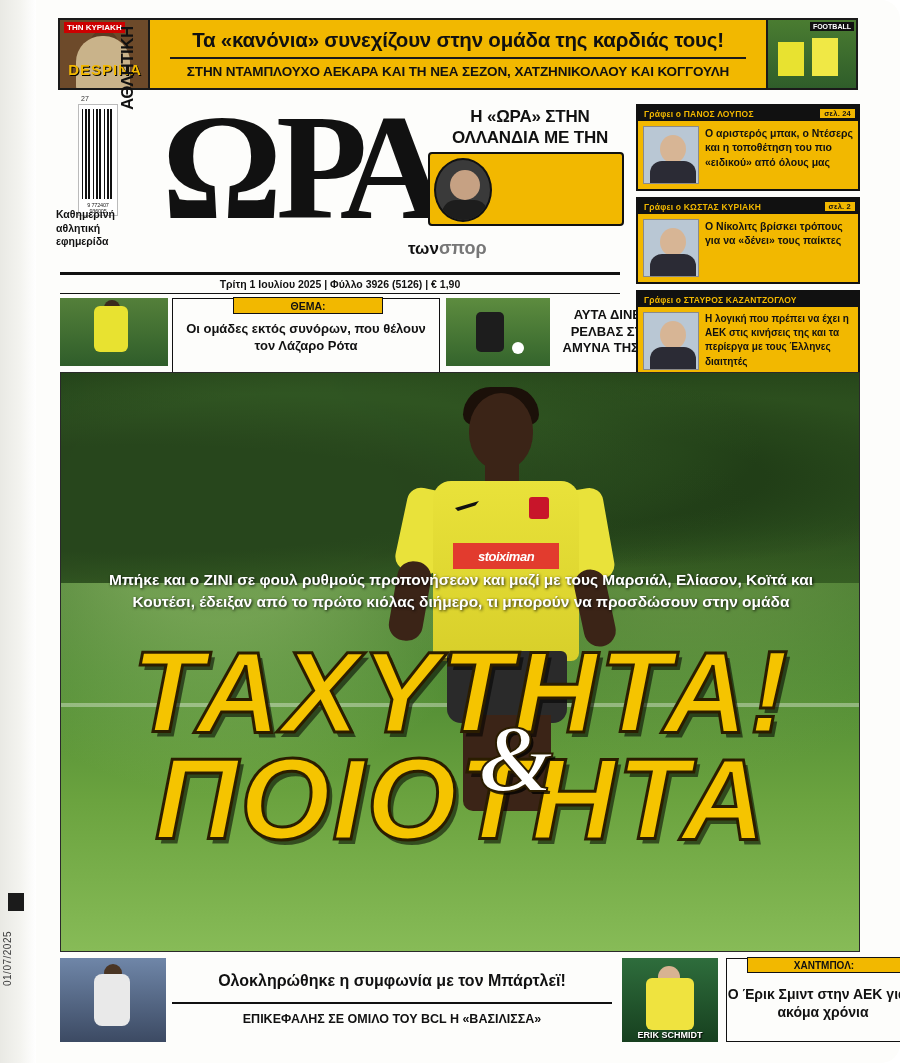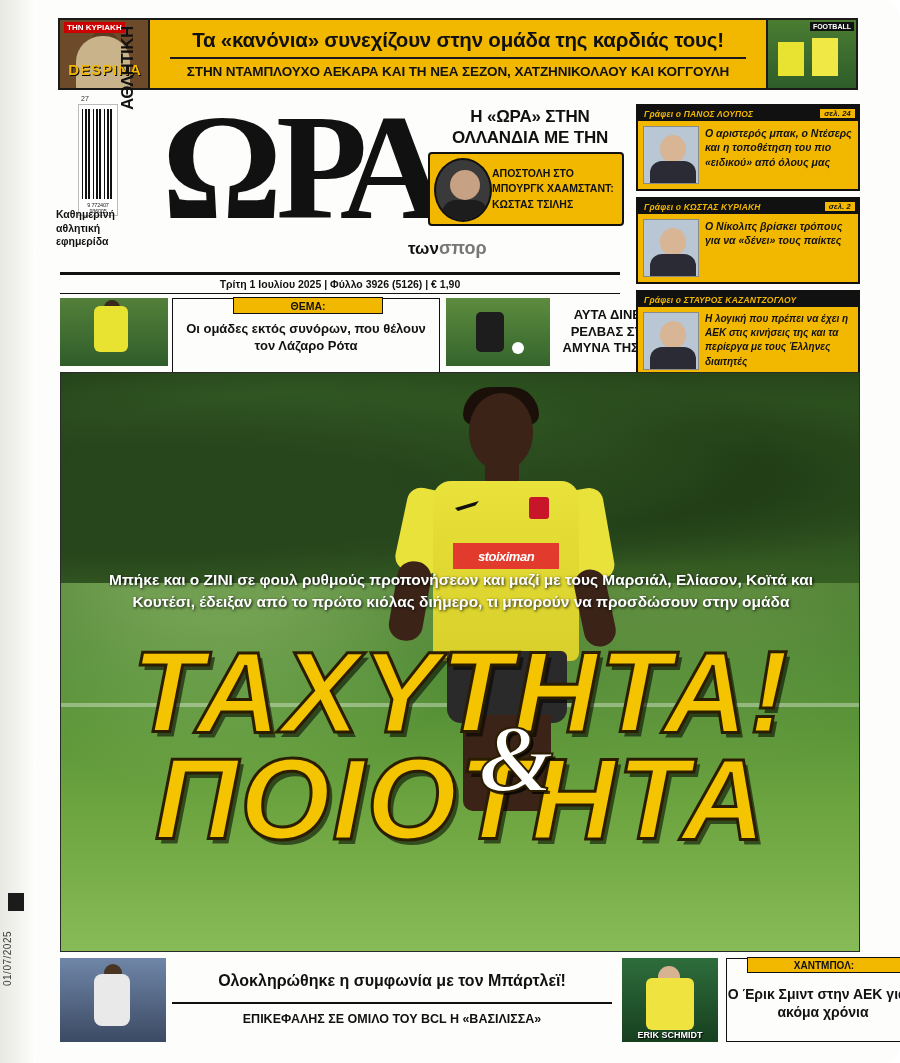--- a/index.html
+++ b/index.html
@@ -178,21 +178,21 @@
   }
   .teaser-photo-2 .p { position:absolute; left:30px; top:14px; width:28px; height:40px; background:#1d1d1d; border-radius:5px; }
   .teaser-photo-2 .b { position:absolute; left:66px; top:44px; width:12px; height:12px; border-radius:50%; background:#fff; }
   .teaser-box-2 {
     position: absolute; left: 492px; top: 0; width: 128px; height: 68px;
     display: flex; align-items: center; justify-content: center;
     text-align: center; font-size: 13px; font-weight: bold; color: #111; line-height: 1.3;
   }
 
   
-  .col-right { position: absolute; left: 636px; top: 104px; width: 224px; font-style: italic; }
+  .col-right { position: absolute; left: 636px; top: 104px; width: 224px; }
   .opinion {
     position: relative; width: 224px; margin-bottom: 6px;
     background: #f2b800; border: 2px solid #111;
   }
   .op-byline {
     height: 15px; background: #111; color: #f2b800;
     font-size: 8.5px; font-weight: bold; display: flex; align-items: center;
     padding-left: 6px; letter-spacing: .2px; justify-content: space-between;
   }
   .op-page {
@@ -371,21 +371,20 @@
     <b>των</b><span class="gray">σπορ</span>
   </div>
   <div class="daily-label">Καθημερινή αθλητική εφημερίδα</div>
 
   <div class="hora-head">Η «ΩΡΑ» ΣΤΗΝ ΟΛΛΑΝΔΙΑ ΜΕ ΤΗΝ ΑΕΚ</div>
   <div class="reporter-badge">
     <div class="reporter-photo">
       <div class="face"></div>
         <div class="body"></div>
     </div>
-    <div class="reporter-text">ΑΠΟΣΤΟΛΗ ΣΤΟ ΜΠΟΥΡΓΚ ΧΑΑΜΣΤΑΝΤ: ΚΩΣΤΑΣ ΤΣΙΛΗΣ</div>
   </div>
 
   <div class="date-bar">Τρίτη 1 Ιουλίου 2025  |  Φύλλο 3926 (5126)  |  € 1,90</div>
 
   <div class="teaser-row">
     <div class="teaser-photo-1">
       <div class="h"></div>
         <div class="p"></div>
     </div>
     <div class="teaser-box-1">

